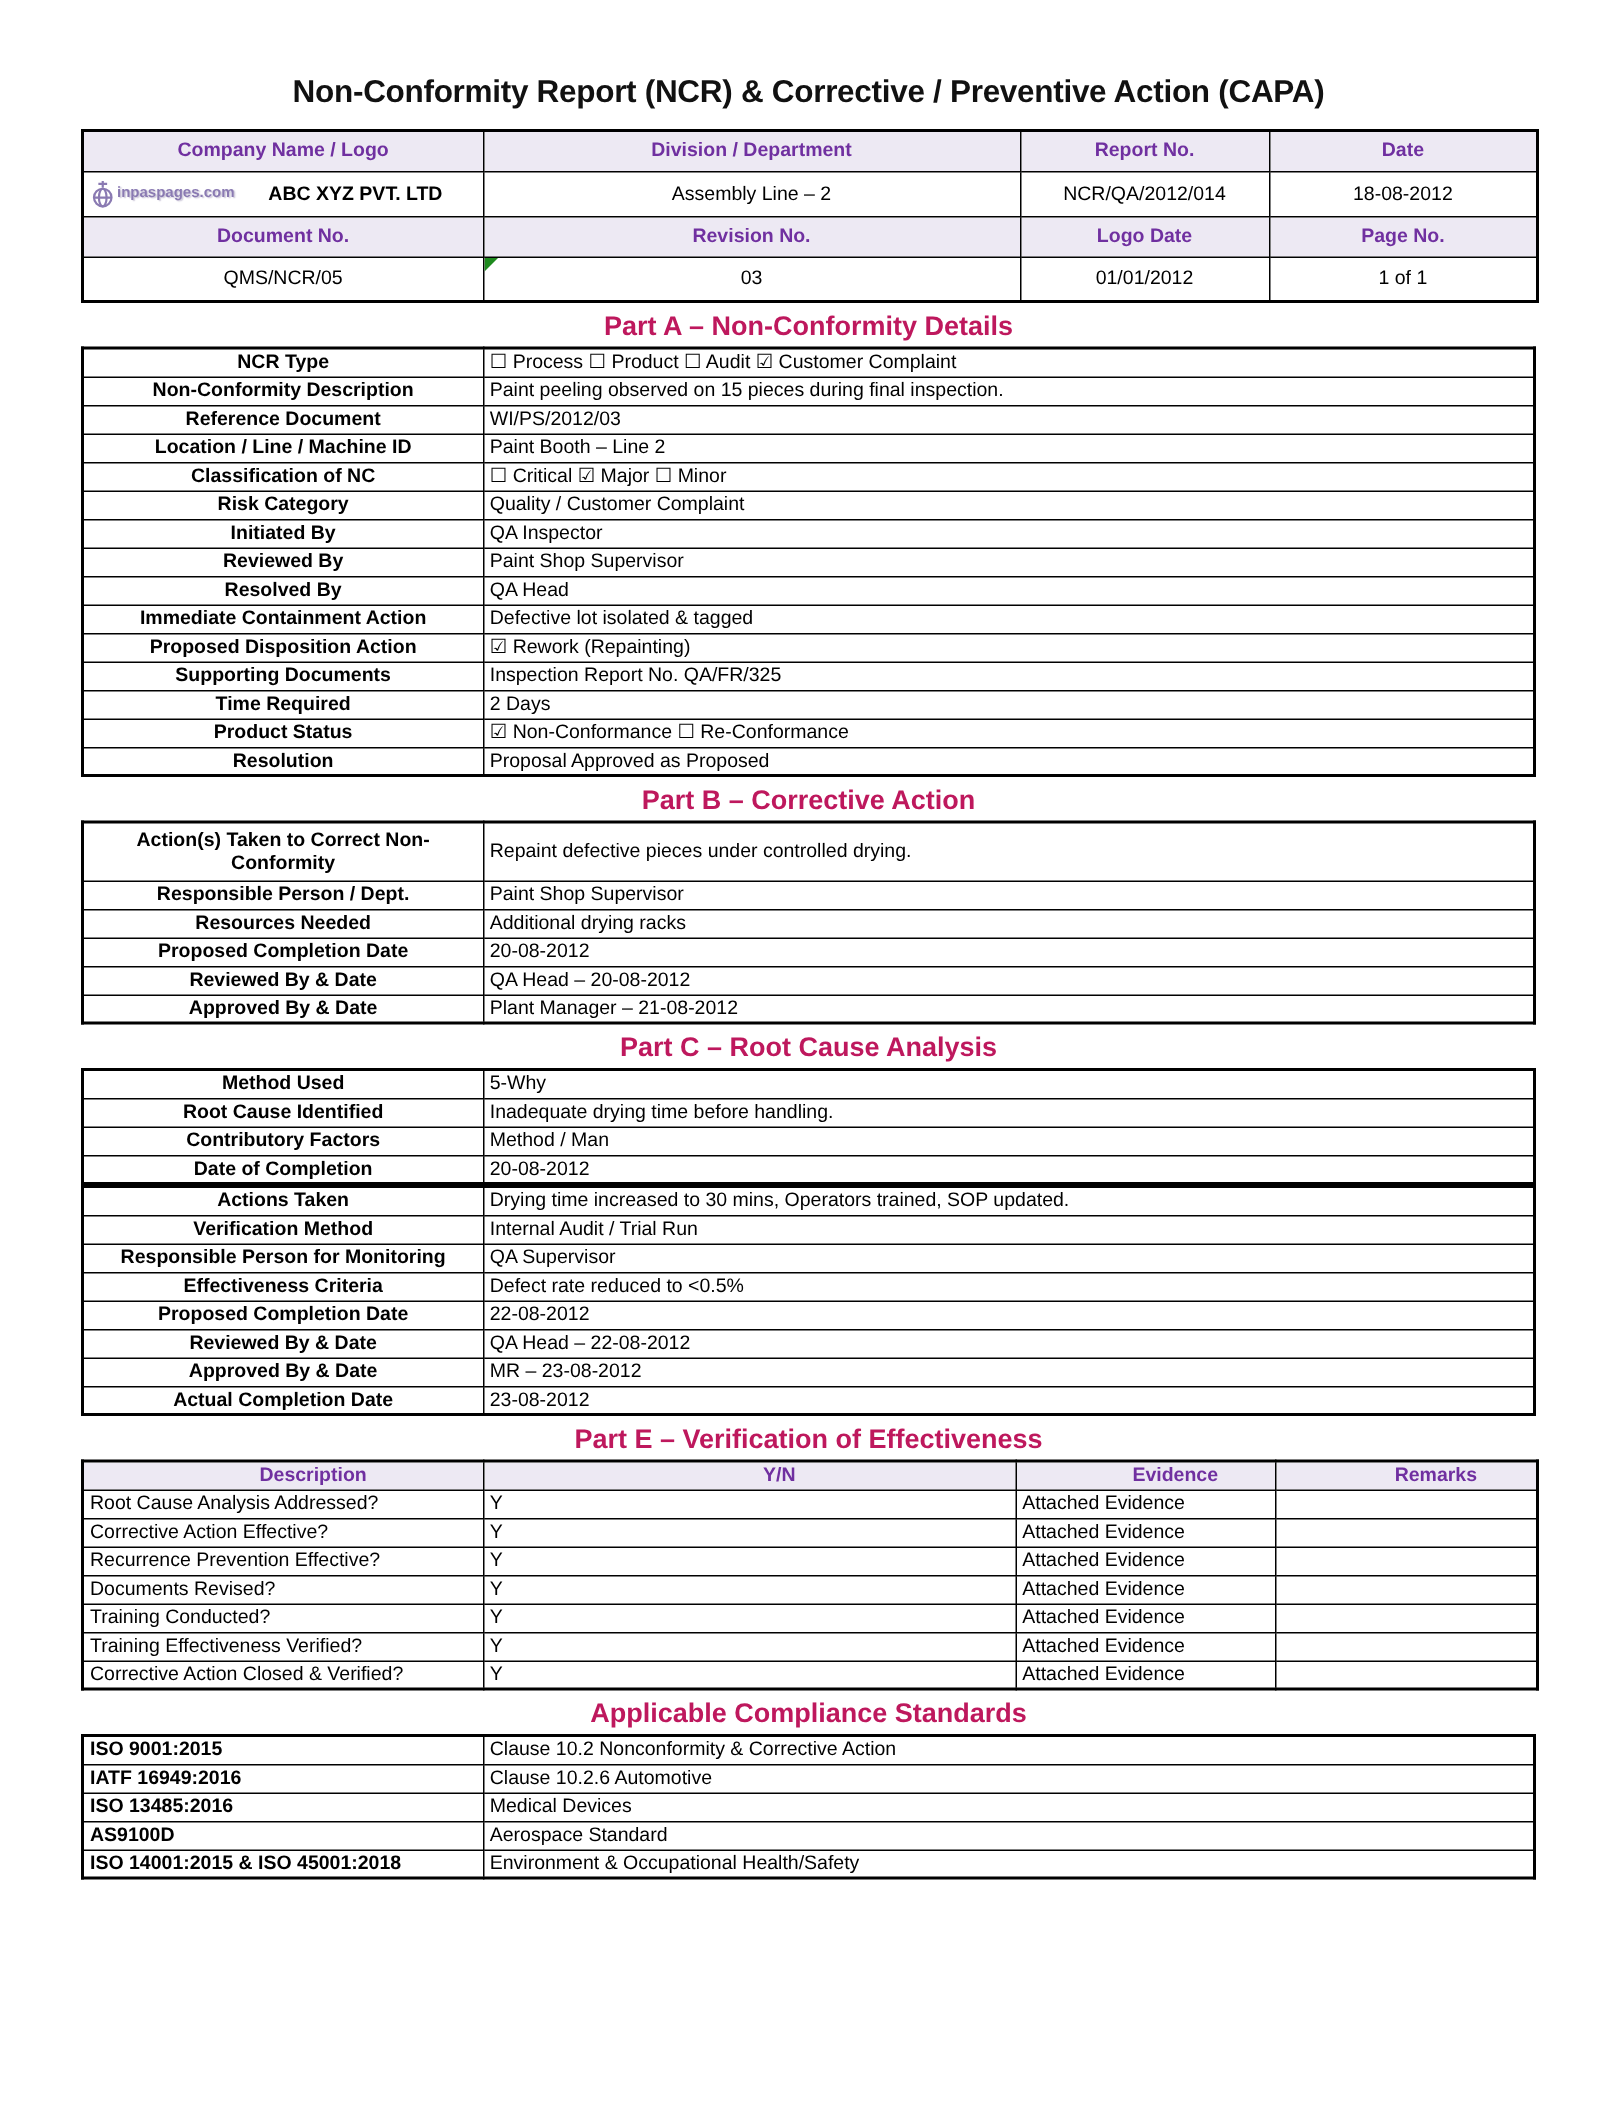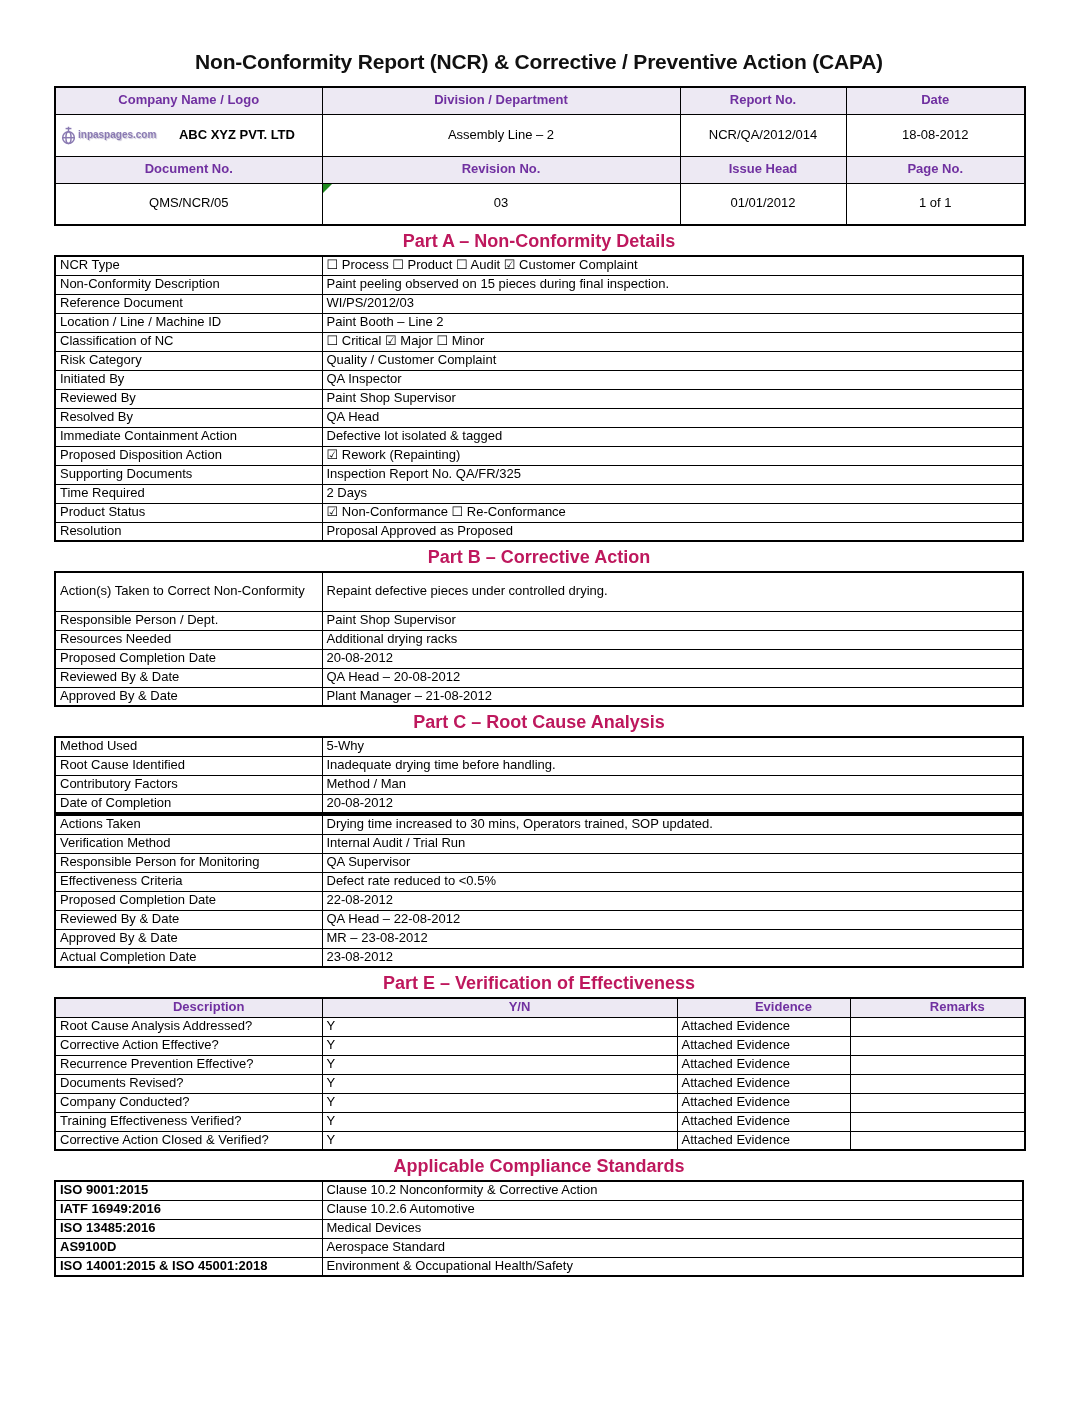--- a/index.html
+++ b/index.html
@@ -4,33 +4,33 @@
 <style>
   html,body{margin:0;padding:0;background:#ffffff;}
   body{width:1078px;height:1416px;font-family:"Liberation Sans",sans-serif;color:#000;}
   .page{position:relative;width:1078px;height:1416px;background:#fff;box-sizing:border-box;padding-top:30px;margin-top:20px;}
   .content{width:970px;margin-left:54px;}
   .title{font-size:21px;font-weight:bold;text-align:center;color:#111;margin:0 0 12px 0;letter-spacing:-0.2px;}
   table.tbl{border-collapse:collapse;table-layout:fixed;width:970px;border:2px solid #000;}
   table.tbl td{border:1px solid #000;font-size:13px;line-height:1.15;padding:1px 4px;overflow:hidden;vertical-align:middle;box-sizing:border-box;}
   
   .head-tbl .hdr td{background:#EDE9F3;color:#7030A0;font-weight:bold;text-align:center;height:27px;}
-  .head-tbl .val td{text-align:center;height:42px;}
+  .head-tbl .val td{text-align:center;height:30px;}
   .company-cell{text-align:left;}
   .company-flex{display:flex;align-items:center;}
   .logo{display:flex;align-items:center;gap:1px;flex:0 0 auto;}
   .logo-text{font-size:10px;font-weight:bold;color:#8a7ab2;text-shadow:1px 1px 1px #c9c4d6;}
   .company-name{flex:1;text-align:center;font-weight:bold;font-size:13px;}
   .rev-cell{position:relative;}
   .corner-flag{position:absolute;top:0;left:0;width:0;height:0;border-top:9px solid #1E8A1E;border-right:9px solid transparent;}
   
   .section-title{width:970px;color:#be185d;font-weight:bold;font-size:18px;text-align:center;margin:5px 0 3px 0;}
   
   .kv td{height:19px;}
-  .kv .lbl{font-weight:normal;}
+  .kv .lbl{font-weight:bold;text-align:center;}
   .kv .tall td{height:39px;}
   
   .pe td{height:19px;}
   .pe .hdr td{background:#EDE9F3;color:#7030A0;font-weight:bold;text-align:center;padding-left:44px;}
   
   .comp td{height:19px;}
   .comp .lbl{font-weight:bold;}
 </style>
 </head>
 <body>
@@ -72,21 +72,21 @@
             <span class="company-name">ABC XYZ PVT. LTD</span>
           </div>
         </td>
         <td>Assembly Line – 2</td>
         <td>NCR/QA/2012/014</td>
         <td>18-08-2012</td>
       </tr>
       <tr class="hdr">
         <td>Document No.</td>
         <td>Revision No.</td>
-        <td>Issue Head</td>
+        <td>Logo Date</td>
         <td>Page No.</td>
       </tr>
       <tr class="val">
         <td>QMS/NCR/05</td>
         <td class="rev-cell">
           <span class="corner-flag"></span>
           <span>03</span>
         </td>
         <td>01/01/2012</td>
         <td>1 of 1</td>
@@ -298,21 +298,21 @@
             <td>Attached Evidence</td>
             <td></td>
           </tr>
       <tr>
             <td>Documents Revised?</td>
             <td>Y</td>
             <td>Attached Evidence</td>
             <td></td>
           </tr>
       <tr>
-            <td>Company Conducted?</td>
+            <td>Training Conducted?</td>
             <td>Y</td>
             <td>Attached Evidence</td>
             <td></td>
           </tr>
       <tr>
             <td>Training Effectiveness Verified?</td>
             <td>Y</td>
             <td>Attached Evidence</td>
             <td></td>
           </tr>

